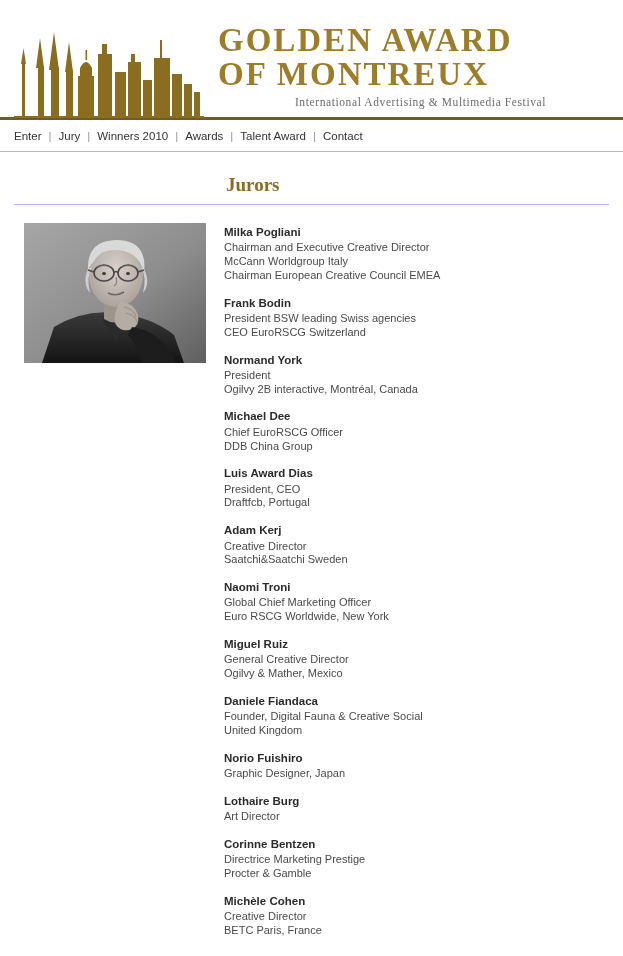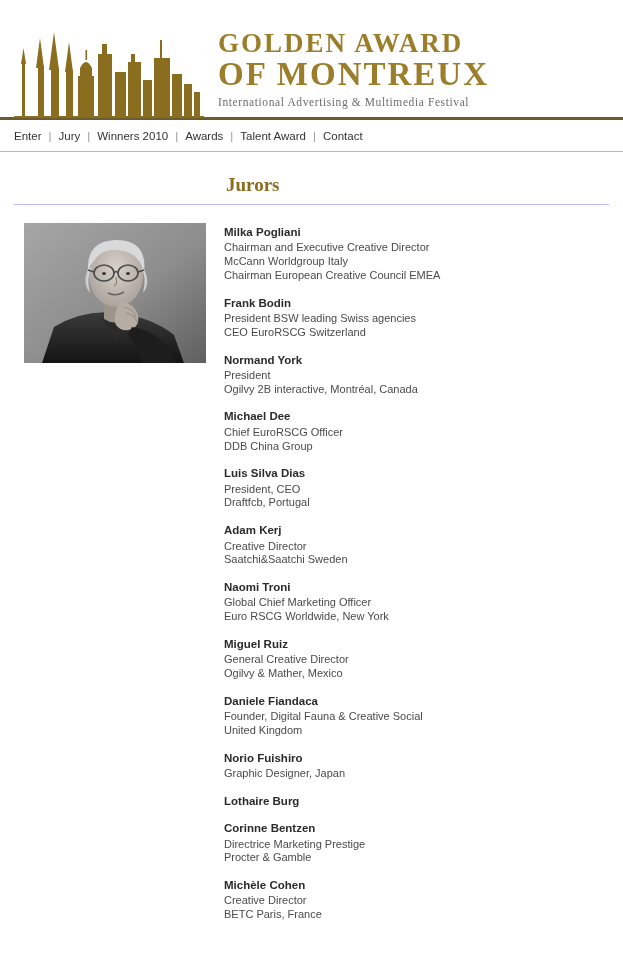--- a/index.html
+++ b/index.html
@@ -41,40 +41,41 @@
     flex: 0 0 auto;
     margin-bottom: 0;
   }
   .logo-text {
     flex: 1 1 auto;
     padding-left: 14px;
     padding-bottom: 10px;
   }
   .logo-line1 {
     font-family: "Liberation Serif", serif;
-    font-size: 27px;
+    font-size: 33px;
     letter-spacing: 2.0px;
     color: #9b7d2a;
     font-weight: bold;
     line-height: 1.05;
   }
   .logo-line2 {
     font-family: "Liberation Serif", serif;
     font-size: 33px;
     letter-spacing: 2.0px;
     color: #9b7d2a;
     font-weight: bold;
     line-height: 1.05;
   }
   .logo-sub {
     font-family: "Liberation Serif", serif;
     font-size: 11.5px;
     letter-spacing: 0.6px;
     color: #6d6d6d;
     margin-top: 4px;
+    text-align: center;
   }
 
   
   .nav {
     padding: 10px 14px 9px 14px;
     border-bottom: 1px solid #b9b9b9;
     font-size: 11.5px;
     color: #333333;
   }
   .nav a {
@@ -282,21 +283,21 @@
           <div class="juror-line">Ogilvy 2B interactive, Montréal, Canada</div>
         </div>
 
         <div class="juror">
           <div class="juror-name">Michael Dee</div>
           <div class="juror-line">Chief EuroRSCG Officer</div>
           <div class="juror-line">DDB China Group</div>
         </div>
 
         <div class="juror">
-          <div class="juror-name">Luis Silva Dias</div>
+          <div class="juror-name">Luis Award Dias</div>
           <div class="juror-line">President, CEO</div>
           <div class="juror-line">Draftfcb, Portugal</div>
         </div>
 
         <div class="juror">
           <div class="juror-name">Adam Kerj</div>
           <div class="juror-line">Creative Director</div>
           <div class="juror-line">Saatchi&amp;Saatchi Sweden</div>
         </div>
 
@@ -318,20 +319,21 @@
           <div class="juror-line">United Kingdom</div>
         </div>
 
         <div class="juror">
           <div class="juror-name">Norio Fuishiro</div>
           <div class="juror-line">Graphic Designer, Japan</div>
         </div>
 
         <div class="juror">
           <div class="juror-name">Lothaire Burg</div>
+          <div class="juror-line">Art Director</div>
         </div>
 
         <div class="juror">
           <div class="juror-name">Corinne Bentzen</div>
           <div class="juror-line">Directrice Marketing Prestige</div>
           <div class="juror-line">Procter &amp; Gamble</div>
         </div>
 
         <div class="juror">
           <div class="juror-name">Michèle Cohen</div>

